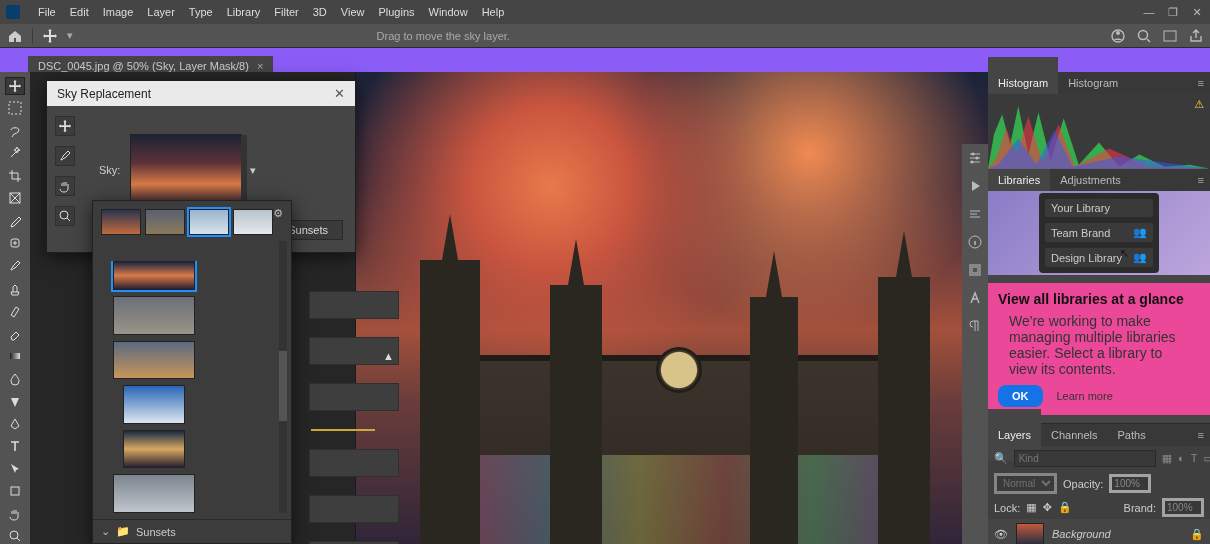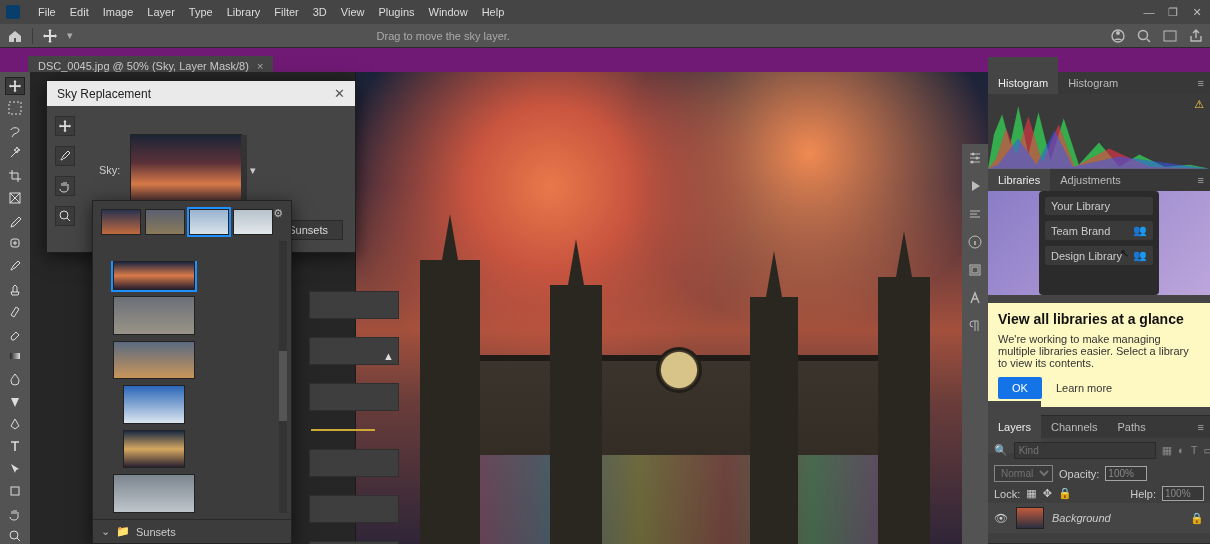--- a/index.html
+++ b/index.html
@@ -7,21 +7,21 @@
 .menubar{height:24px;background:#454545;display:flex;align-items:center;padding:0 6px;gap:14px;}
 .menubar .logo{width:14px;height:14px;background:#083e6b;border-radius:2px;margin-right:4px;}
 .menubar span{color:#ddd;cursor:default}
 .menubar .right{margin-left:auto;display:flex;gap:10px;align-items:center}
 .winbtn{width:14px;height:14px;display:flex;align-items:center;justify-content:center;color:#bbb}
 .toolbar{height:24px;background:#535353;display:flex;align-items:center;padding:0 6px;gap:8px;border-bottom:1px solid #2a2a2a}
 .toolbar .home{width:18px;height:18px;display:flex;align-items:center;justify-content:center}
 .toolbar .sep{width:1px;height:16px;background:#3a3a3a}
 .toolbar .hint{margin:0 auto;color:#aaa}
 .toolbar .right{display:flex;gap:10px;align-items:center;margin-left:auto}
-.doctabbar{height:36px;background:#701a75;display:flex;align-items:center;border-bottom:1px solid #2a2a2a}
+.doctabbar{height:36px;background:#8b5cf6;display:flex;align-items:center;border-bottom:1px solid #2a2a2a}
 .doctab{background:#454545;padding:4px 10px;display:flex;gap:8px;align-items:center;margin-left:28px}
 .doctab .x{color:#aaa}
 .main{position:absolute;top:72px;left:0;right:0;bottom:0;display:flex;}
 .tooltray{width:30px;background:#535353;display:flex;flex-direction:column;align-items:center;padding-top:6px;gap:7px}
 .tooltray .t{width:18px;height:18px;display:flex;align-items:center;justify-content:center;color:#ddd;cursor:pointer}
 .tooltray .t.sel{background:#3a3a3a;outline:1px solid #222}
 .canvaswrap{flex:1;background:#262626;position:relative;overflow:hidden}
 .canvasimg{position:absolute;left:325px;top:-6px;width:650px;height:480px;
   background:
    radial-gradient(circle at 30% 25%,#e8794a 0%,#c9553f 14%,rgba(0,0,0,0) 36%),
@@ -45,35 +45,35 @@
 .rhs-strip{position:absolute;right:222px;top:72px;width:26px;bottom:0;background:#535353;display:flex;flex-direction:column;align-items:center;gap:12px;padding-top:6px}
 .rhs-strip .i{width:16px;height:16px;}
 .panel{border-bottom:1px solid #2a2a2a}
 .ptabs{display:flex;background:#383838;height:22px;align-items:center}
 .ptab{padding:20px 10px;color:#bbb;cursor:default}
 .ptab.on{background:#454545;color:#eee}
 .pmenu{margin-left:auto;padding:0 6px;color:#aaa}
 .histo{height:74px;position:relative;background:#3a3a3a}
 .histo svg{position:absolute;inset:0}
 .libpromo{background:#454545;padding:0 0 8px}
-.libpreview{height:104px;background:linear-gradient(135deg,#8a7cc7,#bda6dc);margin:0 0 8px;position:relative;display:flex;justify-content:center}
+.libpreview{height:84px;background:linear-gradient(135deg,#8a7cc7,#bda6dc);margin:0 0 8px;position:relative;display:flex;align-items:center;justify-content:center}
 .libcard{width:120px;background:#2b2b2b;border-radius:4px;padding:6px;display:flex;flex-direction:column;gap:6px}
 .librow{background:#3a3a3a;border-radius:2px;padding:3px 6px;font-size:9px;color:#ccc;display:flex;justify-content:space-between;align-items:center}
-.libwhite{background:#fef9c3;padding:8px 10px}
+.libwhite{background:#ec4899;padding:8px 10px}
 .libwhite h3{color:#111;font-size:14px;font-weight:700}
-.libwhite p{color:#333;font-size:11px;margin:6px 0}
+.libwhite p{color:#333;font-size:14px;margin:6px 11px}
 .libbtns{display:flex;gap:14px;align-items:center;margin-top:8px}
-.okbtn{background:#1473e6;color:#fff;border-radius:2px;padding:5px 14px;font-weight:400}
+.okbtn{background:#1473e6;color:#fff;border-radius:8px;padding:5px 14px;font-weight:700}
 .learn{color:#333}
 .layerspanel{flex:1;display:flex;flex-direction:column}
 .lsearch{display:flex;gap:6px;padding:4px 6px;align-items:center}
 .lsearch input{flex:1;background:#383838;border:1px solid #2a2a2a;color:#ccc;padding:2px 4px;font-size:10px}
 .lsearch .ic{width:14px;height:14px;color:#888}
 .lrow{display:flex;gap:6px;padding:2px 6px;align-items:center;color:#888}
-.lrow select,.lrow input{background:#383838;border:1px solid #a3a3a3;color:#888;font-size:10px;padding:1px 2px}
+.lrow select,.lrow input{background:#383838;border:3px solid #a3a3a3;color:#888;font-size:10px;padding:1px 2px}
 .layeritem{display:flex;align-items:center;gap:8px;padding:4px 6px;background:#454545}
 .layerthumb{width:28px;height:22px;background:linear-gradient(#c35a3c,#2a3040);border:1px solid #222}
 .eye{width:14px;text-align:center}
 .lock{margin-left:auto}
 
 .dlg{position:absolute;left:46px;top:80px;width:310px;background:#454545;border:1px solid #1e1e1e;box-shadow:0 4px 18px rgba(0,0,0,.6)}
 .dlg .titlebar{background:#eaeaea;color:#222;display:flex;align-items:center;padding:5px 10px}
 .dlg .titlebar span{color:#222;font-size:12px}
 .dlg .titlebar .x{margin-left:auto;color:#555;font-size:13px}
 .dlg .body{padding:28px 12px 8px;position:relative}
@@ -430,21 +430,21 @@
       <div class="lrow">
         <select disabled=""><option>Normal</option></select>
         <span>Opacity:</span>
         <input style="width: 42px;" disabled="" value="100%">
       </div>
       <div class="lrow">
         <span>Lock:</span>
         <span class="ic">▦</span>
         <span class="ic">✥</span>
         <span class="ic">🔒</span>
-        <span style="margin-left:auto">Help:</span>
+        <span style="margin-left:auto">Brand:</span>
         <input style="width: 42px;" disabled="" value="100%">
       </div>
       <div class="layeritem">
         <span class="eye">👁</span>
         <div class="layerthumb"></div>
         <span style="font-style:italic">Background</span>
         <span class="lock">🔒</span>
       </div>
     </div>
   </div>

